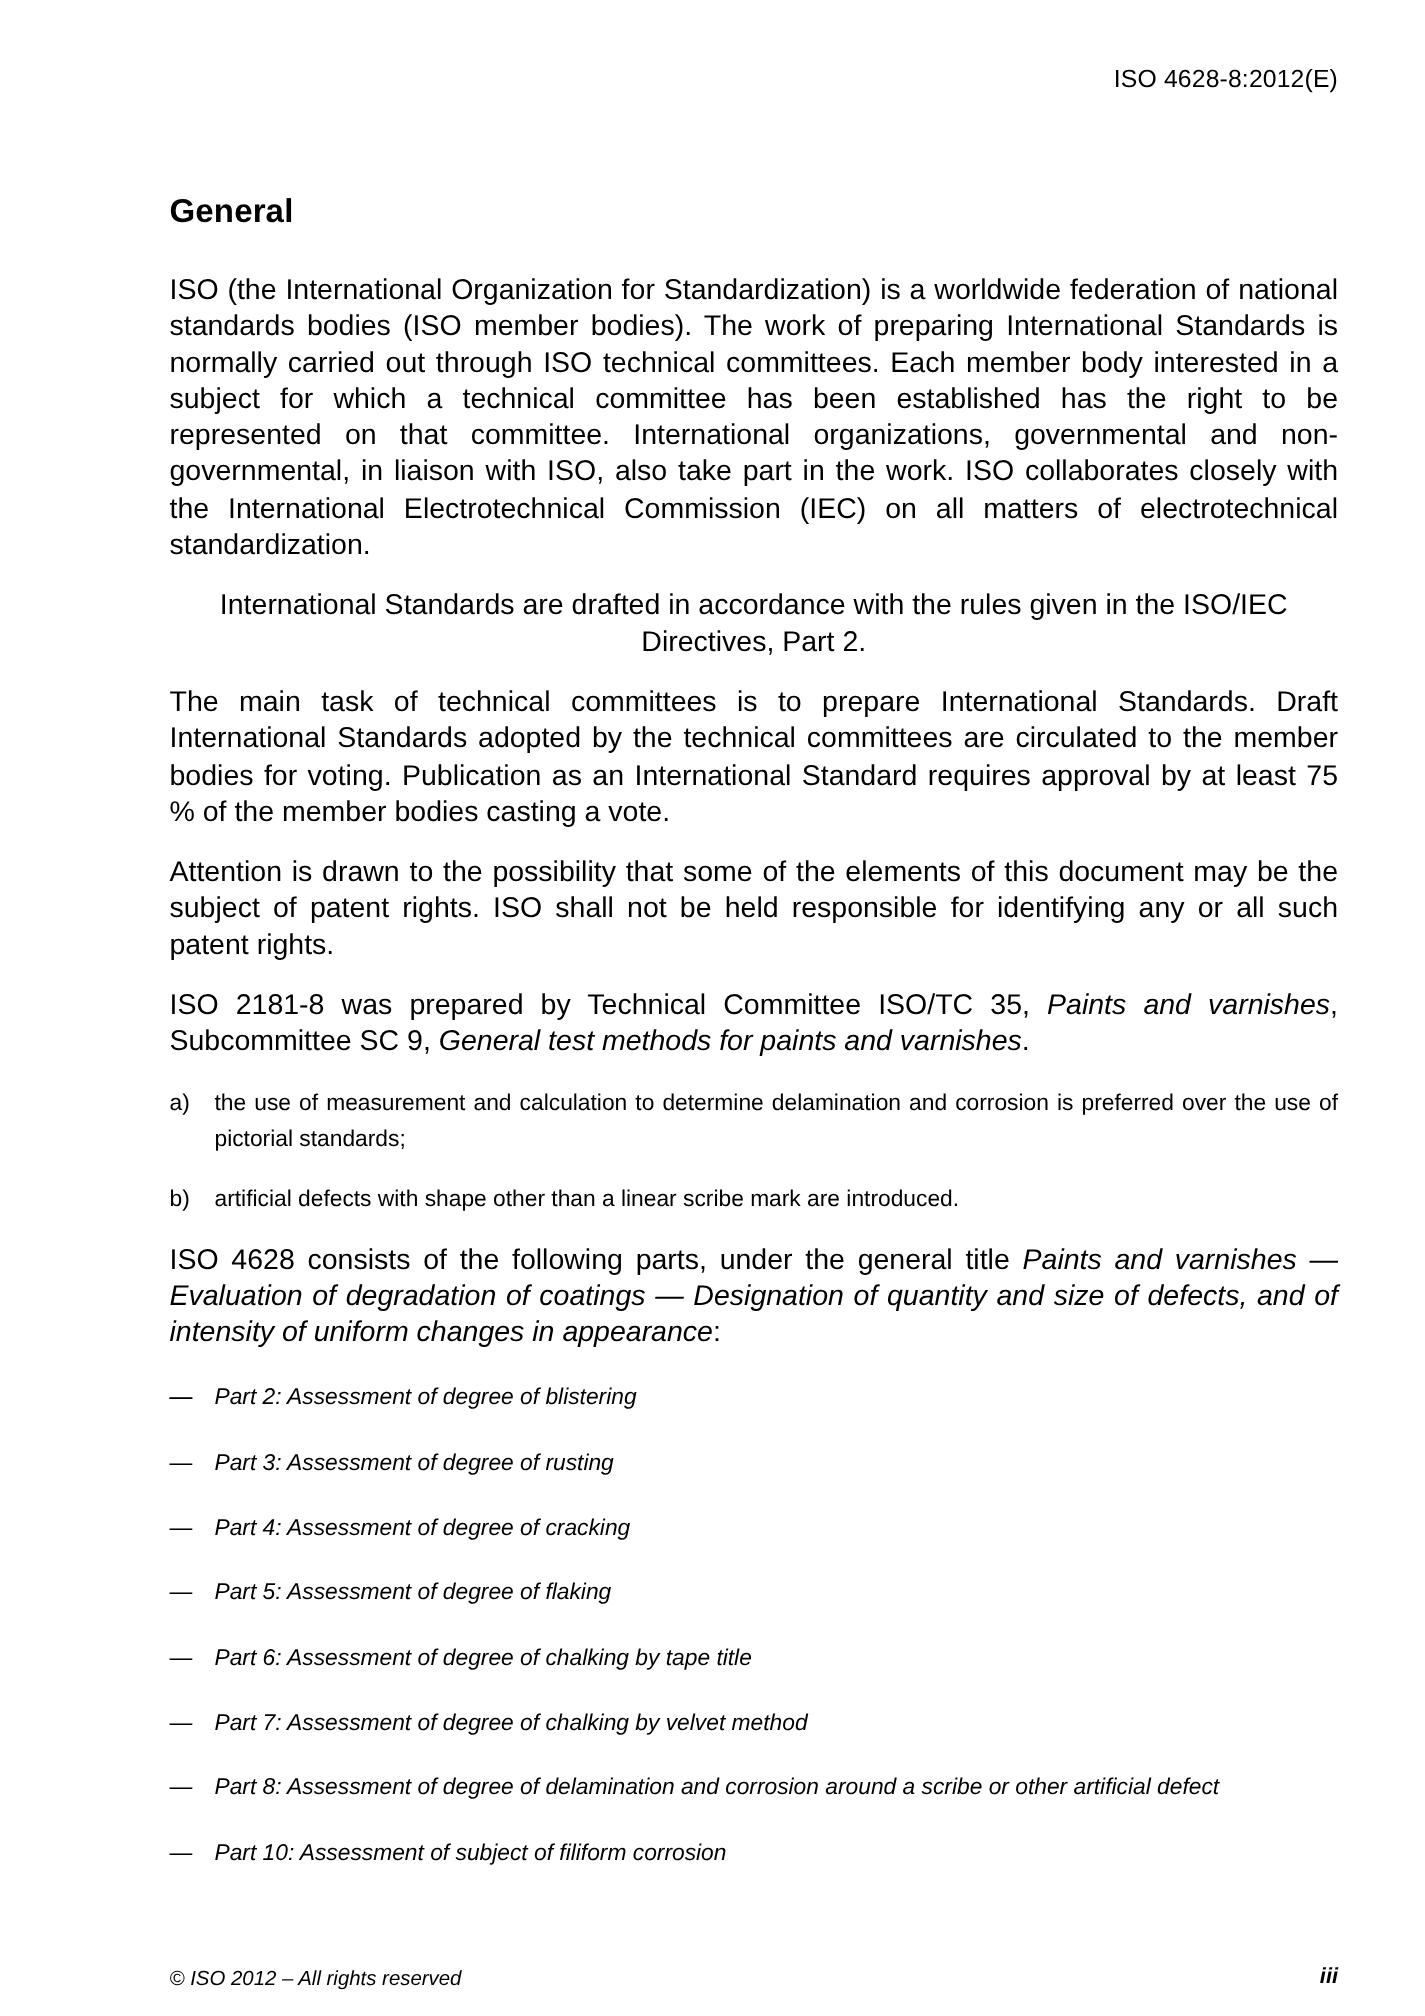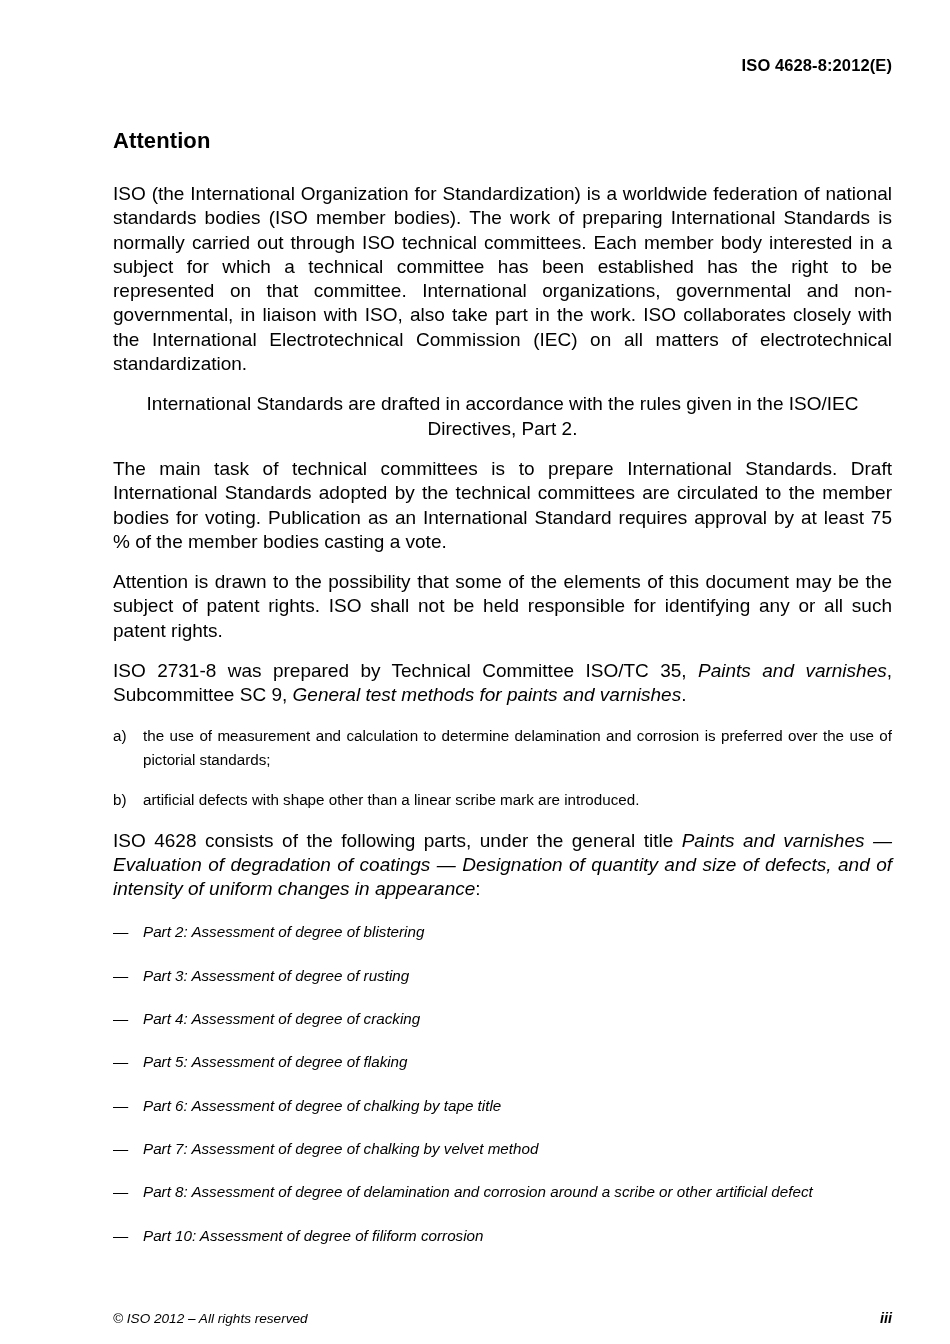--- a/index.html
+++ b/index.html
@@ -16,26 +16,26 @@
     width: 950px;
     height: 1344px;
     background: #ffffff;
     overflow: hidden;
     box-sizing: border-box;
   }
 
   
   .running-head {
     position: absolute;
-    top: 56px;
+    top: 44px;
     left: 113px;
     width: 779px;
     text-align: right;
     font-size: 16.5px;
-    font-weight: bold;
+    font-weight: normal;
     letter-spacing: 0.1px;
   }
 
   
   .content {
     position: absolute;
     top: 128px;
     left: 113px;
     width: 779px;
   }
@@ -127,31 +127,31 @@
 </style>
 </head>
 <body>
 
 <div class="page">
 
   <div class="running-head">ISO 4628-8:2012(E)</div>
 
   <div class="content">
 
-    <h1 class="foreword-title">Attention</h1>
+    <h1 class="foreword-title">General</h1>
 
     <p class="body-para">ISO (the International Organization for Standardization) is a worldwide federation of national standards bodies (ISO member bodies). The work of preparing International Standards is normally carried out through ISO technical committees. Each member body interested in a subject for which a technical committee has been established has the right to be represented on that committee. International organizations, governmental and non-governmental, in liaison with ISO, also take part in the work. ISO collaborates closely with the International Electrotechnical Commission (IEC) on all matters of electrotechnical standardization.</p>
 
     <p class="body-para tight">International Standards are drafted in accordance with the rules given in the ISO/IEC Directives, Part 2.</p>
 
     <p class="body-para">The main task of technical committees is to prepare International Standards. Draft International Standards adopted by the technical committees are circulated to the member bodies for voting. Publication as an International Standard requires approval by at least 75 % of the member bodies casting a vote.</p>
 
     <p class="body-para">Attention is drawn to the possibility that some of the elements of this document may be the subject of patent rights. ISO shall not be held responsible for identifying any or all such patent rights.</p>
 
-    <p class="body-para"><span>ISO 2731-8 was prepared by Technical Committee ISO/TC 35, </span><i>Paints and varnishes</i><span>, Subcommittee SC 9, </span><i>General test methods for paints and varnishes</i><span>.</span></p>
+    <p class="body-para"><span>ISO 2181-8 was prepared by Technical Committee ISO/TC 35, </span><i>Paints and varnishes</i><span>, Subcommittee SC 9, </span><i>General test methods for paints and varnishes</i><span>.</span></p>
 
 
     <ul class="alpha-list">
       <li>
         <span class="marker">a)</span>
         <span>the use of measurement and calculation to determine delamination and corrosion is preferred over the use of pictorial standards;</span>
       </li>
       <li>
         <span class="marker">b)</span>
         <span>artificial defects with shape other than a linear scribe mark are introduced.</span>
@@ -187,21 +187,21 @@
       <li>
         <span class="marker">—</span>
         <span>Part 7: Assessment of degree of chalking by velvet method</span>
       </li>
       <li>
         <span class="marker">—</span>
         <span>Part 8: Assessment of degree of delamination and corrosion around a scribe or other artificial defect</span>
       </li>
       <li>
         <span class="marker">—</span>
-        <span>Part 10: Assessment of degree of filiform corrosion</span>
+        <span>Part 10: Assessment of subject of filiform corrosion</span>
       </li>
     </ul>
 
   </div>
 
   <div class="footer">
     <div class="footer-left">© ISO 2012 – All rights reserved</div>
     <div class="footer-right">iii</div>
   </div>
 

